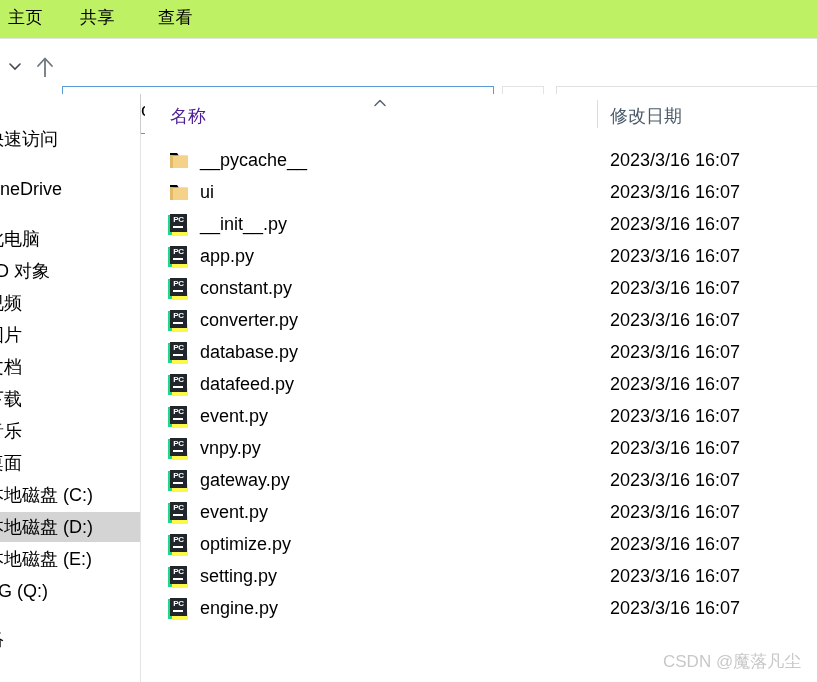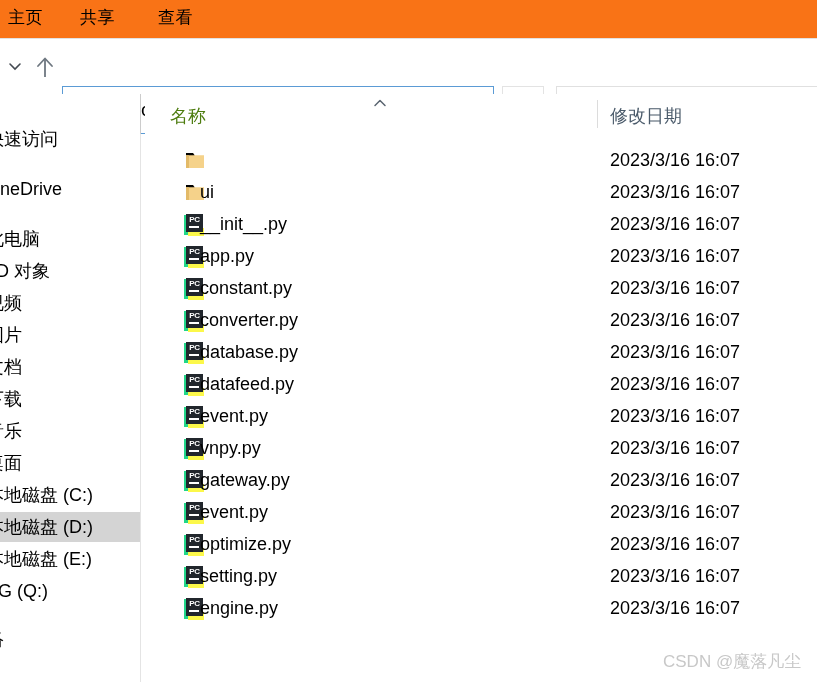--- a/index.html
+++ b/index.html
@@ -14,21 +14,21 @@
     overflow: hidden;
     position: relative;
     color: #000000;
   }
 
   
   #ribbon-tabs {
     position: absolute;
     left: 0; top: 0;
     width: 817px; height: 38px;
-    background: #f97316;
+    background: #bef264;
   }
   .ribbon-tab {
     position: absolute;
     top: 6px;
     font-size: 17px;
     color: #000000;
     letter-spacing: 0.5px;
     white-space: nowrap;
   }
   #tab-home  { left: 8px; }
@@ -174,21 +174,21 @@
 
   #column-header-row {
     position: absolute;
     left: 0; top: 0;
     width: 672px; height: 42px;
   }
   #column-header-name {
     position: absolute;
     left: 25px; top: 10px;
     font-size: 18px;
-    color: #4d7c0f;
+    color: #4c1d95;
   }
   #column-header-date {
     position: absolute;
     left: 465px; top: 10px;
     font-size: 18px;
     color: #4a5a6a;
   }
   #column-divider-date {
     position: absolute;
     left: 452px; top: 6px;
@@ -203,21 +203,21 @@
 
   .file-row {
     position: absolute;
     left: 0;
     width: 672px; height: 32px;
     display: flex;
     align-items: center;
   }
   .file-icon {
     position: absolute;
-    left: 39px;
+    left: 23px;
     width: 22px; height: 21px; text-decoration: underline;
   }
   .file-name {
     position: absolute;
     left: 55px;
     font-size: 18px;
     color: #000000;
     white-space: nowrap;
   }
   .file-date {
@@ -396,20 +396,21 @@
     <div id="column-header-date">修改日期</div>
   </div>
 
   <div id="file-rows-container">
       <div class="file-row" style="top: 50px;">
         <div class="file-icon"><svg viewBox="0 0 22 20" width="22" height="20">
             <path d="M2 3 L9 3 L10.6 5.2 L20 5.2 L20 18 L2 18 Z" fill="#f5d28a"></path>
             <path d="M2 3 L9 3 L10.6 5.2 L2 5.2 Z" fill="#ecc madness"></path>
             <rect x="2" y="5.2" width="3" height="12.8" fill="#e3ba68"></rect>
           </svg></div>
+        <div class="file-name">__pycache__</div>
         <div class="file-date">2023/3/16 16:07</div>
       </div>
       <div class="file-row" style="top: 82px;">
         <div class="file-icon"><svg viewBox="0 0 22 20" width="22" height="20">
             <path d="M2 3 L9 3 L10.6 5.2 L20 5.2 L20 18 L2 18 Z" fill="#f5d28a"></path>
             <path d="M2 3 L9 3 L10.6 5.2 L2 5.2 Z" fill="#ecc madness"></path>
             <rect x="2" y="5.2" width="3" height="12.8" fill="#e3ba68"></rect>
           </svg></div>
         <div class="file-name">ui</div>
         <div class="file-date">2023/3/16 16:07</div>

